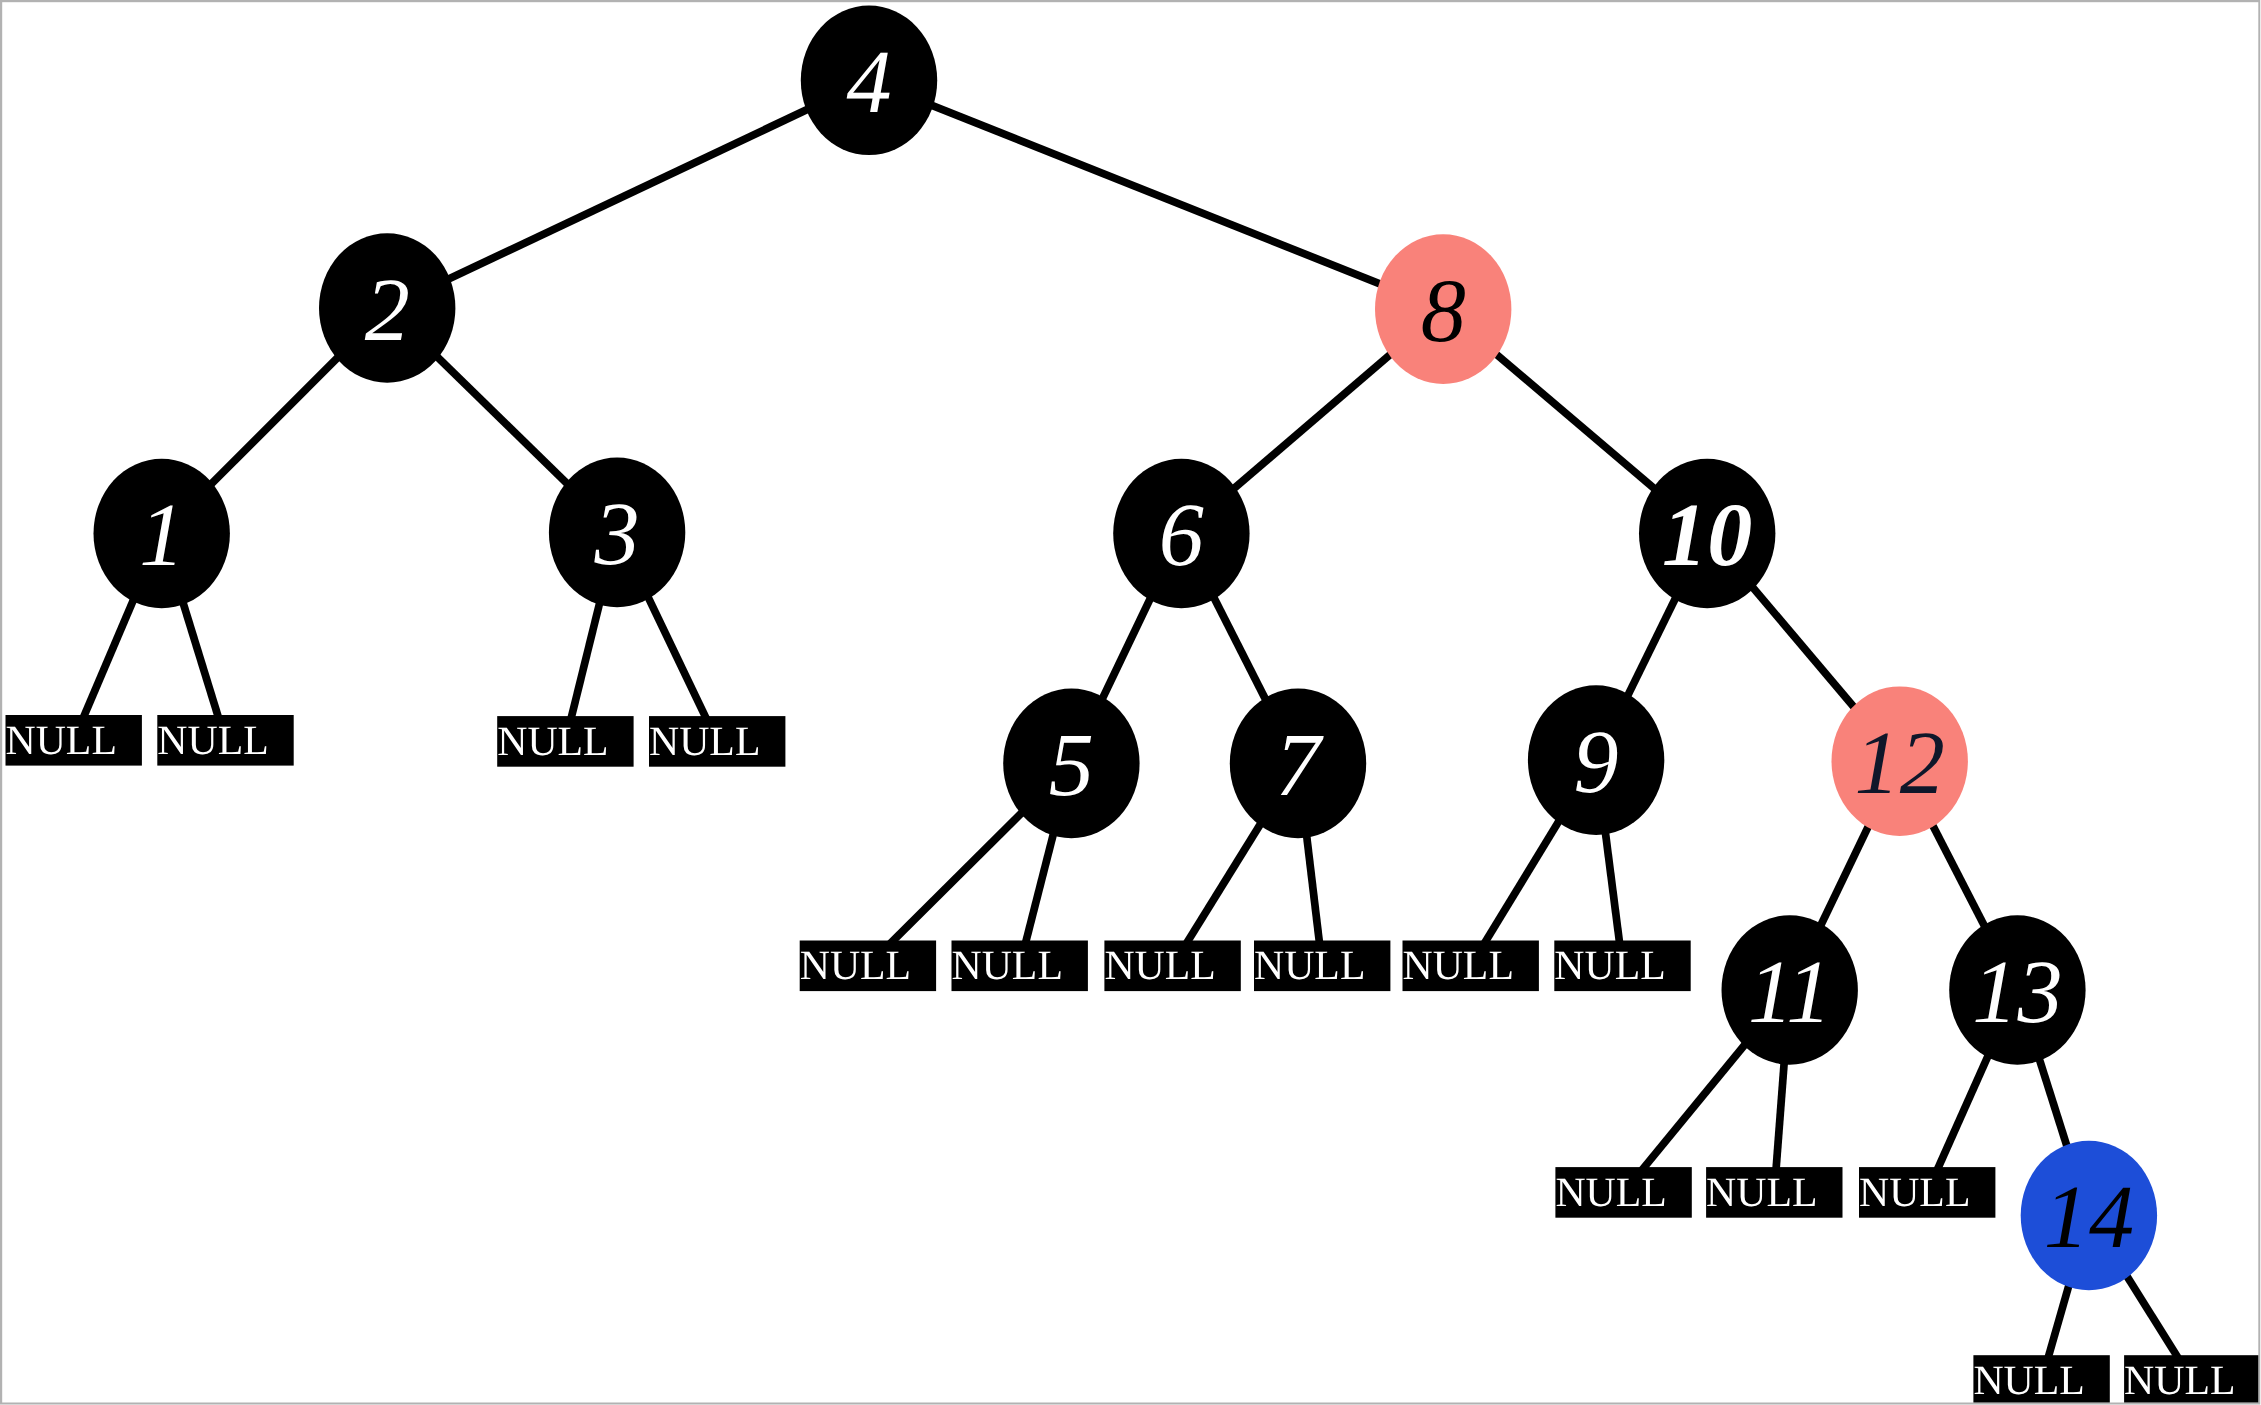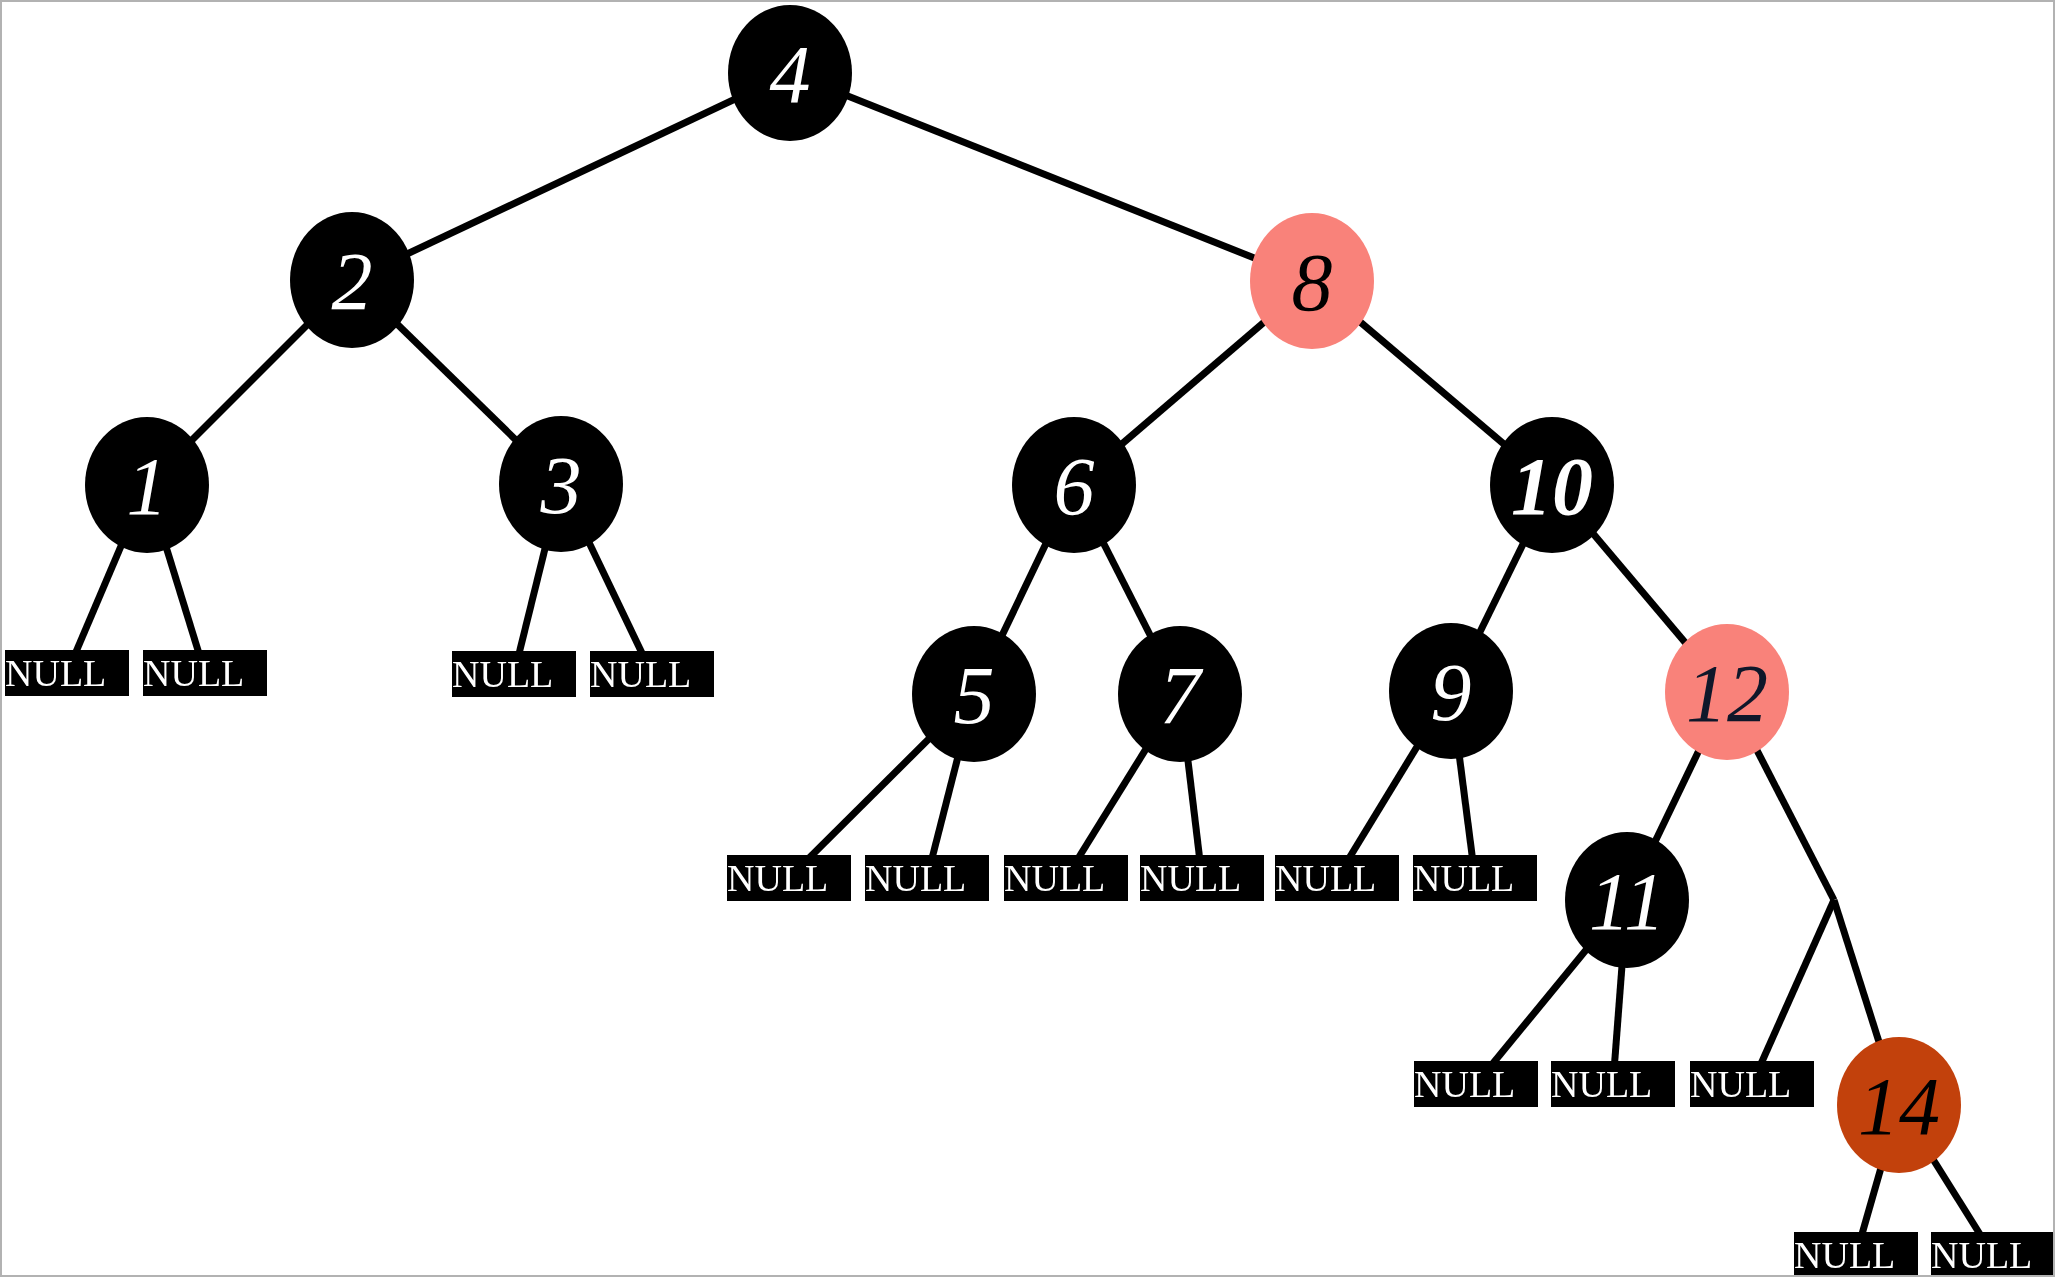--- a/index.html
+++ b/index.html
@@ -96,21 +96,24 @@
     </div>
     <div class="node" style="left: 1387px; top: 621px; background: rgb(0, 0, 0); color: rgb(255, 255, 255);">
       <span>9</span>
     </div>
     <div class="node" style="left: 1663px; top: 622px; background: rgb(249, 130, 122); color: #0f172a;">
       <span>12</span>
     </div>
     <div class="node" style="left: 1563px; top: 830px; background: rgb(0, 0, 0); color: rgb(255, 255, 255);">
       <span>11</span>
     </div>
-    <div class="node" style="left: 1835px; top: 1035px; background: #c2410c; color: rgb(0, 0, 0);">
+    <div class="node" style="left: 1770px; top: 830px; background: rgb(0, 0, 0); color: rgb(255, 255, 255);">
+      <span>13</span>
+    </div>
+    <div class="node" style="left: 1835px; top: 1035px; background: #1d4ed8; color: rgb(0, 0, 0);">
       <span>14</span>
     </div>
     <div class="leaf" style="left: 3px; top: 648px; background: rgb(0, 0, 0); color: rgb(255, 255, 255);">
       <span>NULL</span>
     </div>
     <div class="leaf" style="left: 141px; top: 648px; background: rgb(0, 0, 0); color: rgb(255, 255, 255);">
       <span>NULL</span>
     </div>
     <div class="leaf" style="left: 450px; top: 649px; background: rgb(0, 0, 0); color: rgb(255, 255, 255);">
       <span>NULL</span>

